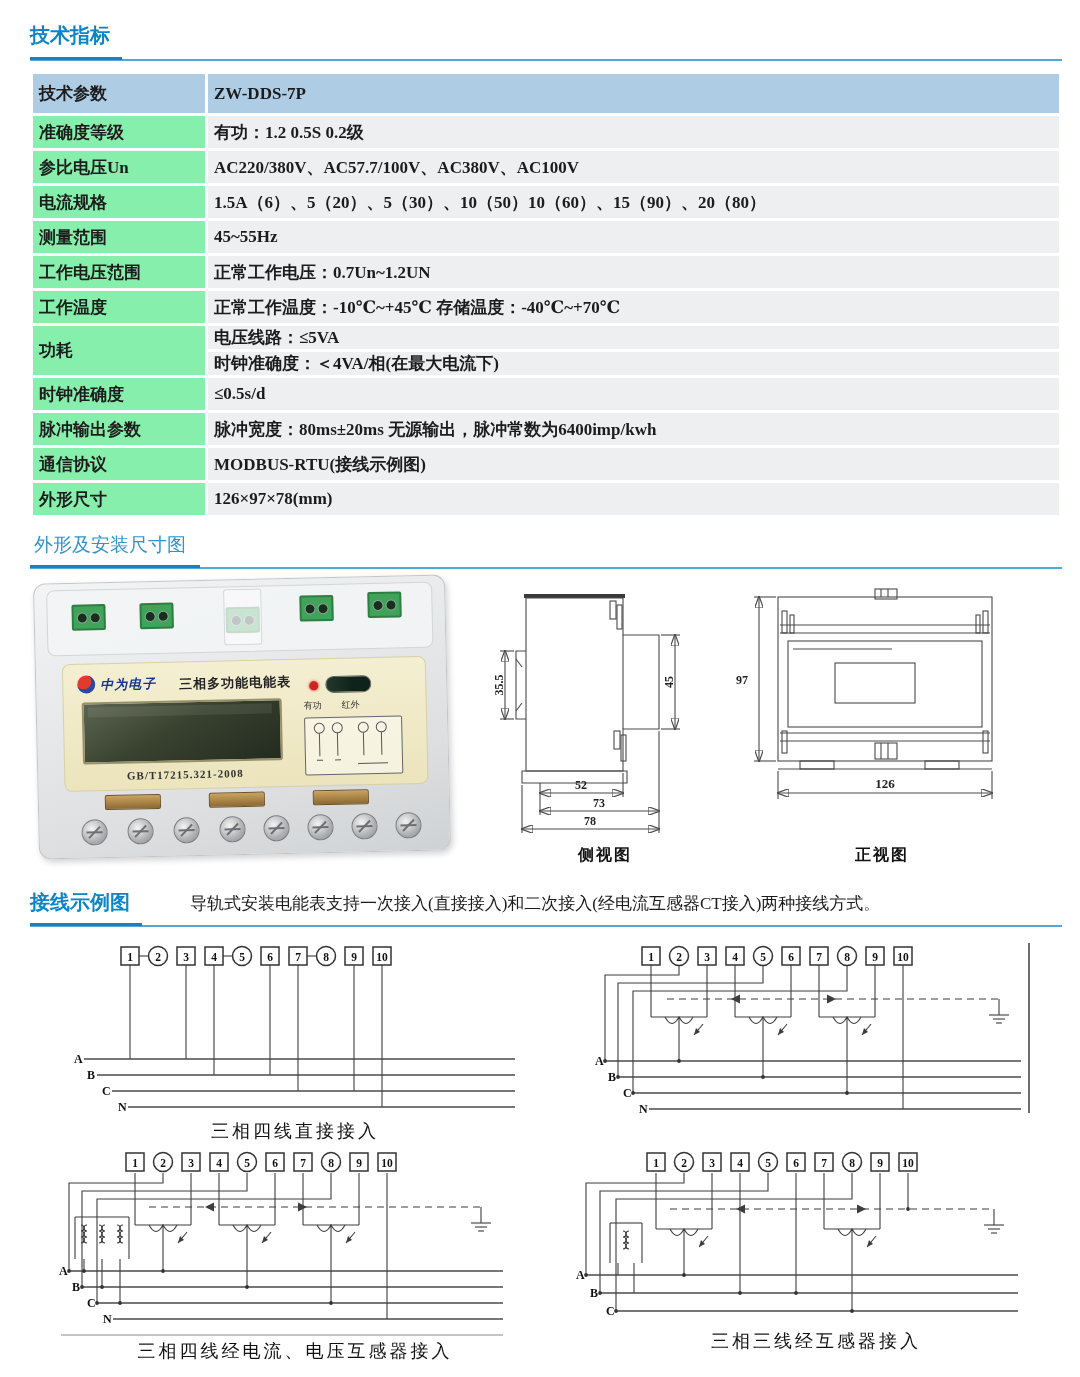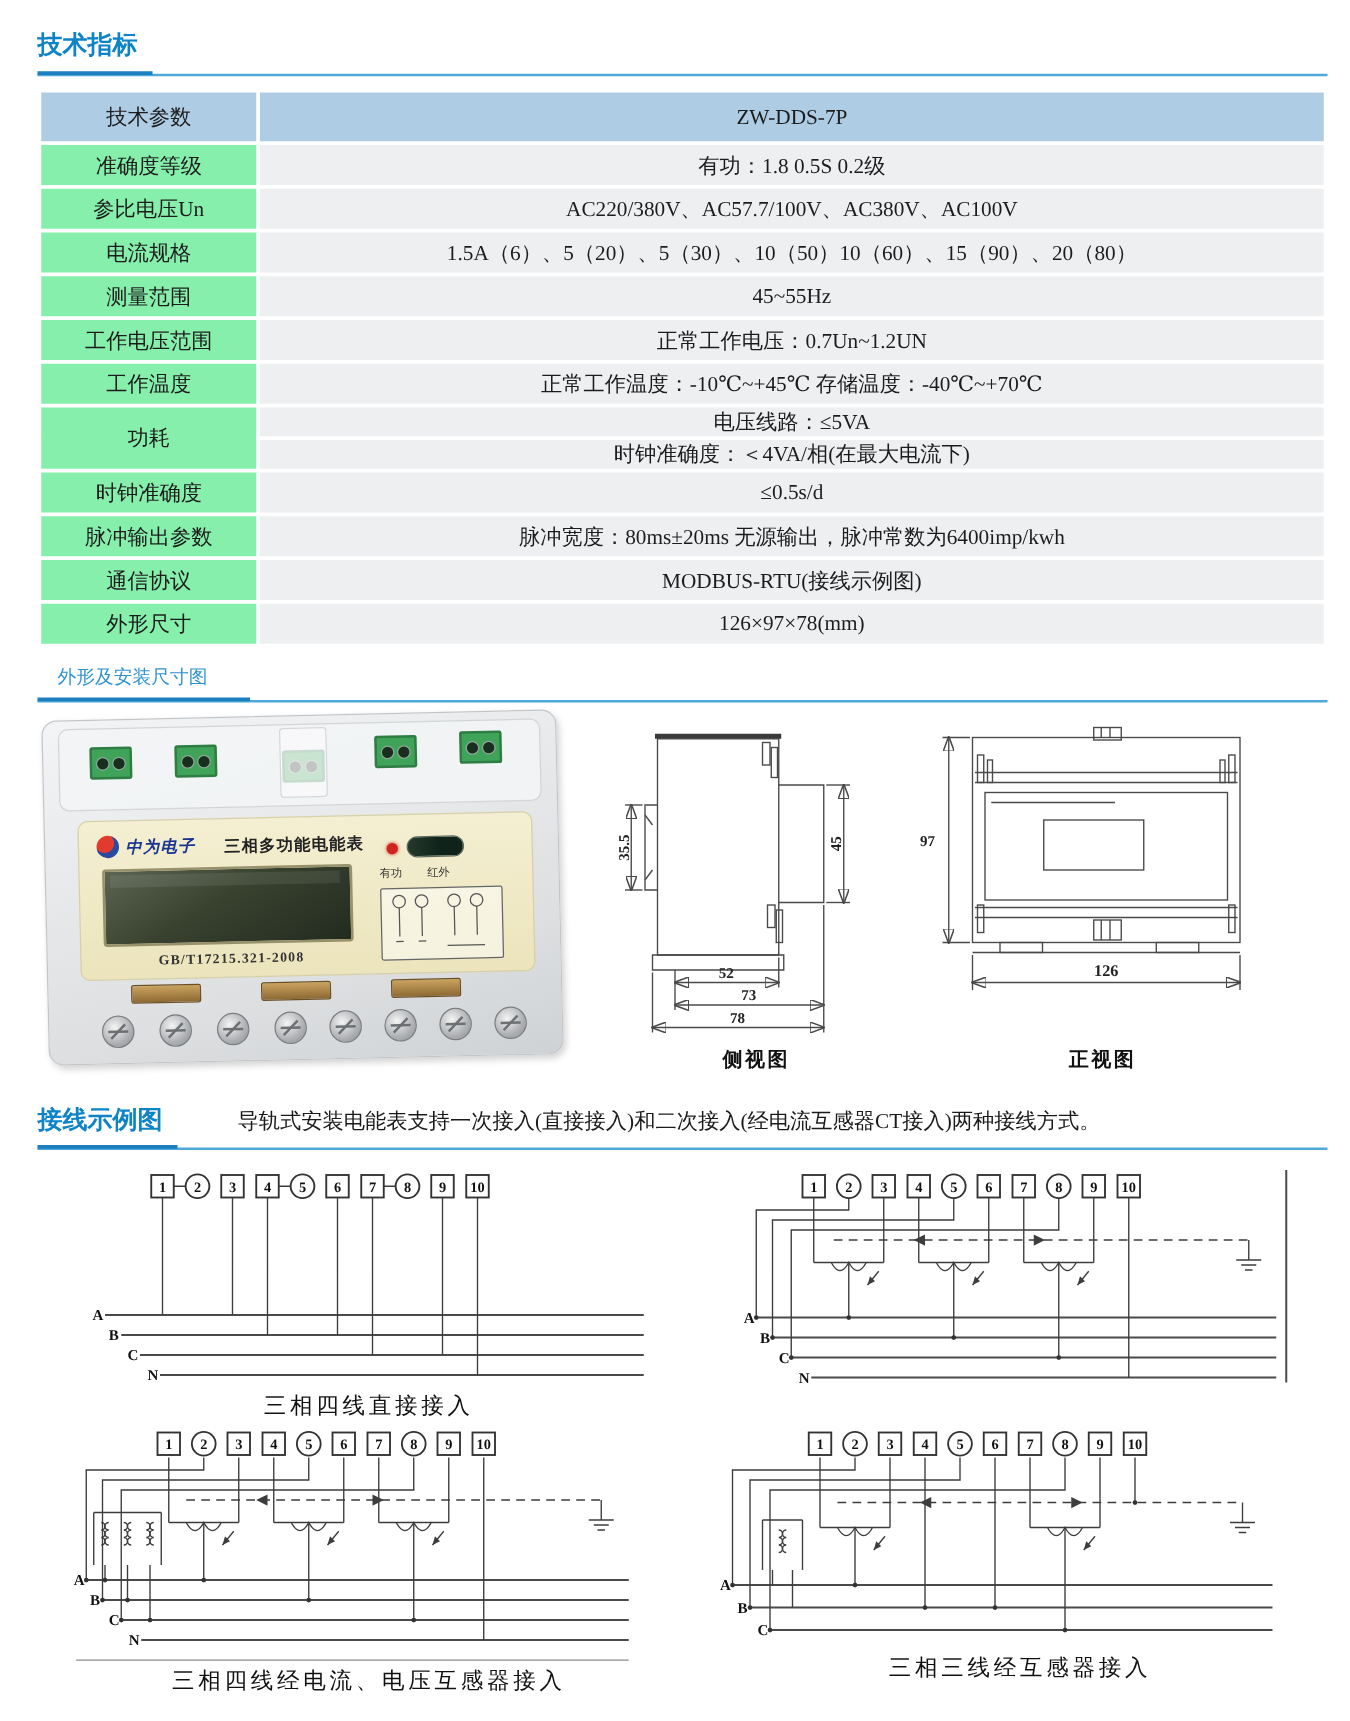--- a/index.html
+++ b/index.html
@@ -1,30 +1,30 @@
 <!DOCTYPE html>
 <html><head>
 <meta charset="utf-8">
 <style>
   html,body{margin:0;padding:0;background:#fff;}
   body{width:1080px;font-family:"Liberation Serif","DejaVu Serif",serif;color:#1c1c1c;}
   .content{padding:22px 18px 0 30px;width:1032px;}
 
   
   .h-sans{font-family:"Liberation Sans","DejaVu Sans",sans-serif;font-weight:bold;font-size:20px;color:#0e84c7;margin:0 0 7px 0;}
-  .h-serif{font-family:"Liberation Serif",serif;font-weight:normal;font-size:15px;color:#2f93cf;margin:0 0 6px 16px;}
+  .h-serif{font-family:"Liberation Serif",serif;font-weight:normal;font-size:19px;color:#2f93cf;margin:0 0 6px 4px;}
   .rule{position:relative;height:3px;border-bottom:2px solid #4fa8da;margin-bottom:10px;}
   .rule::before{content:'';position:absolute;left:0;top:1px;height:3px;background:#1c7fc0;}
   .rule.w90::before{width:92px;}
   .rule.w170::before{width:170px;}
   .rule.w110::before{width:112px;}
 
   
   table.spec{border-collapse:collapse;width:100%;font-size:17px;table-layout:fixed;}
-  table.spec td,table.spec th{border:3px solid #fff;text-align:center;vertical-align:middle;font-weight:normal;padding:0 6px;}
+  table.spec td,table.spec th{border:3px solid #fff;text-align:left;vertical-align:middle;font-weight:bold;padding:0 6px;}
   table.spec .param{width:160px;background:#86efac;height:32px;}
   table.spec .val{background:#edeff1;}
   table.spec tr.hdr .param,table.spec tr.hdr .val{background:#aecde4;height:39px;}
 
   
   .figure{position:relative;height:300px;margin-top:4px;}
   .figcap{position:absolute;width:140px;text-align:center;font-size:16px;font-weight:bold;color:#111;letter-spacing:2px;}
   svg.tech line,svg.tech path,svg.tech rect.o{stroke:#4a4a4a;stroke-width:1.1;fill:none;}
   svg.tech .thick{fill:#3a3a3a;stroke:none;}
   svg.tech text{fill:#222;font-size:12px;font-weight:bold;font-family:"Liberation Serif",serif;}
@@ -85,21 +85,21 @@
   <div class="rule w90"></div>
 
   <table class="spec">
     <tbody id="spec-body">
       <tr class="hdr">
         <th class="param">技术参数</th>
         <td class="val">ZW-DDS-7P</td>
       </tr>
     <tr>
           <th class="param">准确度等级</th>
-          <td class="val">有功：1.8  0.5S 0.2级</td>
+          <td class="val">有功：1.2  0.5S 0.2级</td>
         </tr>
         <tr>
           <th class="param">参比电压Un</th>
           <td class="val">AC220/380V、AC57.7/100V、AC380V、AC100V</td>
         </tr>
         <tr>
           <th class="param">电流规格</th>
           <td class="val">1.5A（6）、5（20）、5（30）、10（50）10（60）、15（90）、20（80）</td>
         </tr>
         <tr>

